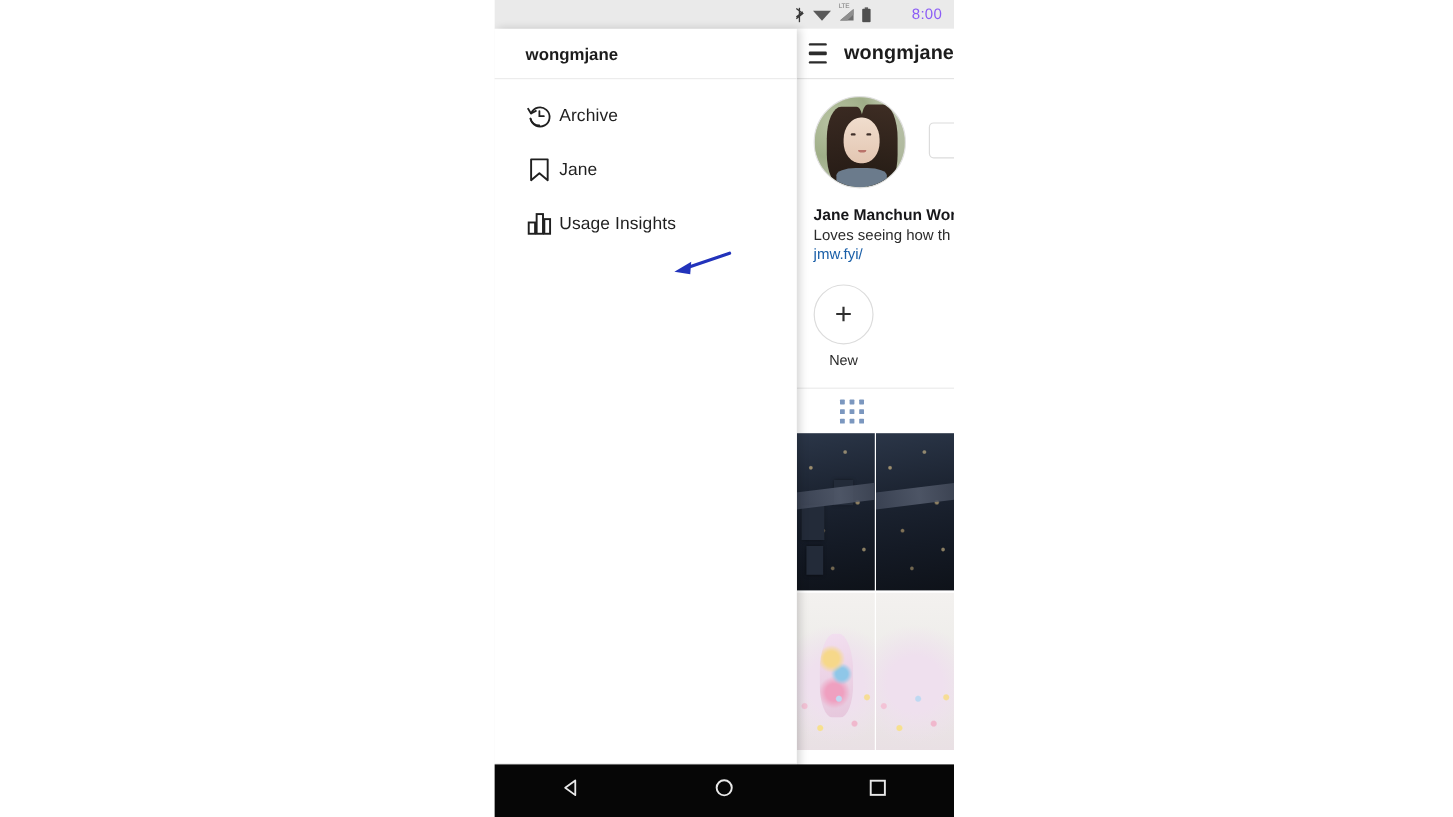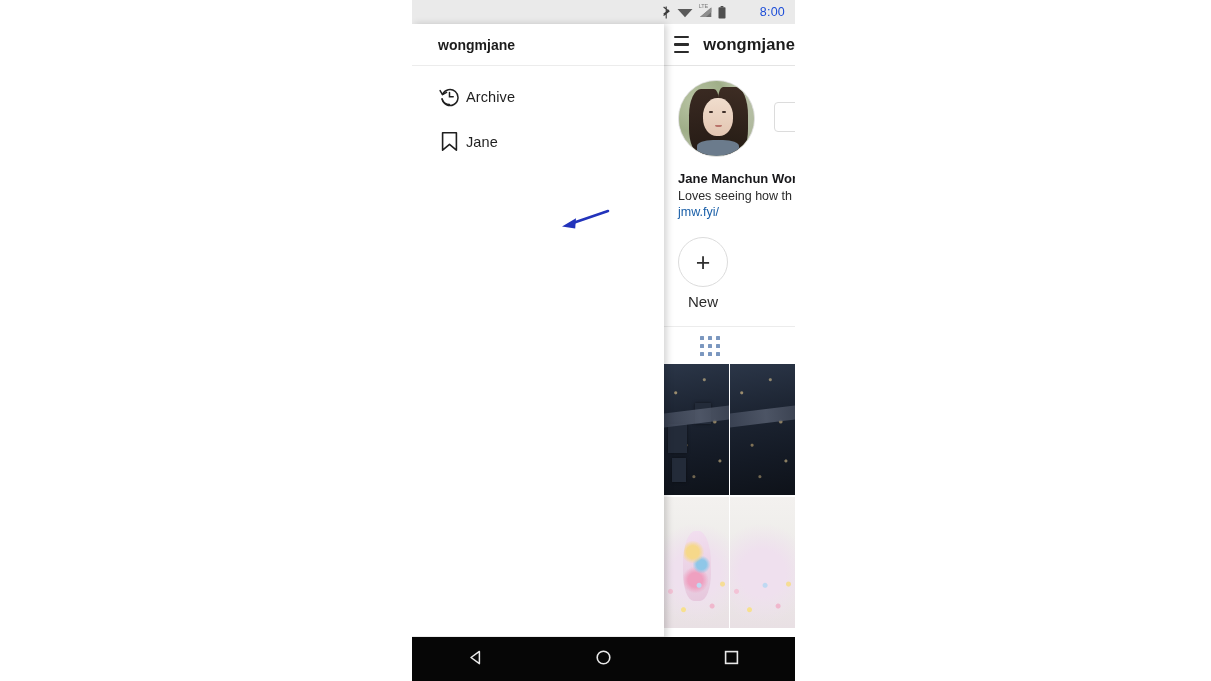--- a/index.html
+++ b/index.html
@@ -19,21 +19,21 @@
 
   
   .statusbar {
     position: absolute; left: 0; top: 0; width: 383px; height: 24px;
     background: #eaeaea;
     display: flex; align-items: center; justify-content: flex-end;
     padding-right: 10px; gap: 6px;
   }
   .statusbar .sicon { display: flex; align-items: center; }
   .statusbar .clock {
-    font-size: 12.5px; color: #1d4ed8; letter-spacing: .2px; margin-left: 28px;
+    font-size: 12.5px; color: #8b5cf6; letter-spacing: .2px; margin-left: 28px;
   }
   .lte-wrap { position: relative; display:flex; align-items:flex-end; }
   .lte-label {
     position: absolute; top: -3px; left: 0; font-size: 5.5px; color: #7a7a7a;
     letter-spacing: -0.2px;
   }
 
   
   #main {
     position: absolute; left: 252px; top: 24px; width: 131px; height: 657px;
@@ -132,21 +132,21 @@
     position:absolute; left:12px; top:20px; width:40px; height:32px;
     background: radial-gradient(circle at 50% 35%, #6a6a68 0%, #3d3d3c 75%);
     border-radius: 50% 50% 46% 46%;
   }
   .hl-food .noodles {
     position:absolute; left:16px; top:23px; width:32px; height:22px;
     background: repeating-linear-gradient(48deg,#e0ad54 0 2.5px,#c68f35 2.5px 5px);
     border-radius: 50%;
   }
   .hl-label {
-    margin-top: 6px; font-size: 15px; color: #2b2b2b; white-space: nowrap;
+    margin-top: 6px; font-size: 12px; color: #2b2b2b; white-space: nowrap;
     overflow: visible;
   }
 
   .tabbar {
     margin-top: 16px; border-top: 1px solid #ececec; height: 38px;
     display: flex; align-items: center; padding-left: 36px;
   }
   .grid-icon { display: grid; grid-template-columns: repeat(3, 4px); gap: 4px; }
   .grid-icon i { width: 4px; height: 4px; background: #7b97bf; display: block; border-radius: .5px; }
 
@@ -377,20 +377,30 @@
         <div class="d-item">
           <span class="d-ico">
             <svg width="21" height="21" viewBox="0 0 21 21">
               <path d="M3.6 1.8 H17.4 V19.2 L10.5 13.3 L3.6 19.2 Z" stroke="#1f1f1f" stroke-width="1.6" fill="none" stroke-linejoin="round"></path>
             </svg>
           </span>
           <span class="d-label">Jane</span>
         </div>
 
 
+        <div class="d-item">
+          <span class="d-ico">
+            <svg width="21" height="21" viewBox="0 0 21 21">
+              <rect x="1.6" y="9.4" width="5.3" height="9.4" stroke="#1f1f1f" stroke-width="1.6" fill="none"></rect>
+              <rect x="8.2" y="2.4" width="5.3" height="16.4" stroke="#1f1f1f" stroke-width="1.6" fill="none"></rect>
+              <rect x="14.6" y="6.6" width="4.8" height="12.2" stroke="#1f1f1f" stroke-width="1.6" fill="none"></rect>
+            </svg>
+          </span>
+          <span class="d-label">Usage Insights</span>
+        </div>
 
       </div>
 
       <div class="d-footer">
         <span class="d-ico">
           <svg width="22" height="22" viewBox="0 0 22 22">
             <path d="M11 2.4 L13.0 3.4 L15.2 2.9 L16.0 5.0 L18.0 6.1 L17.6 8.3
                      L19.0 10.0 L17.8 11.8 L18.1 14.0 L16.0 14.8 L14.8 16.7
                      L12.6 16.4 L11 17.9 L9.2 16.6 L7.0 16.9 L6.2 14.8 L4.3 13.6
                      L4.6 11.4 L3.1 9.8 L4.4 8.0 L4.1 5.8 L6.2 5.0 L7.4 3.1 Z" stroke="#1b1b1b" stroke-width="1.5" fill="none" stroke-linejoin="round"></path>

